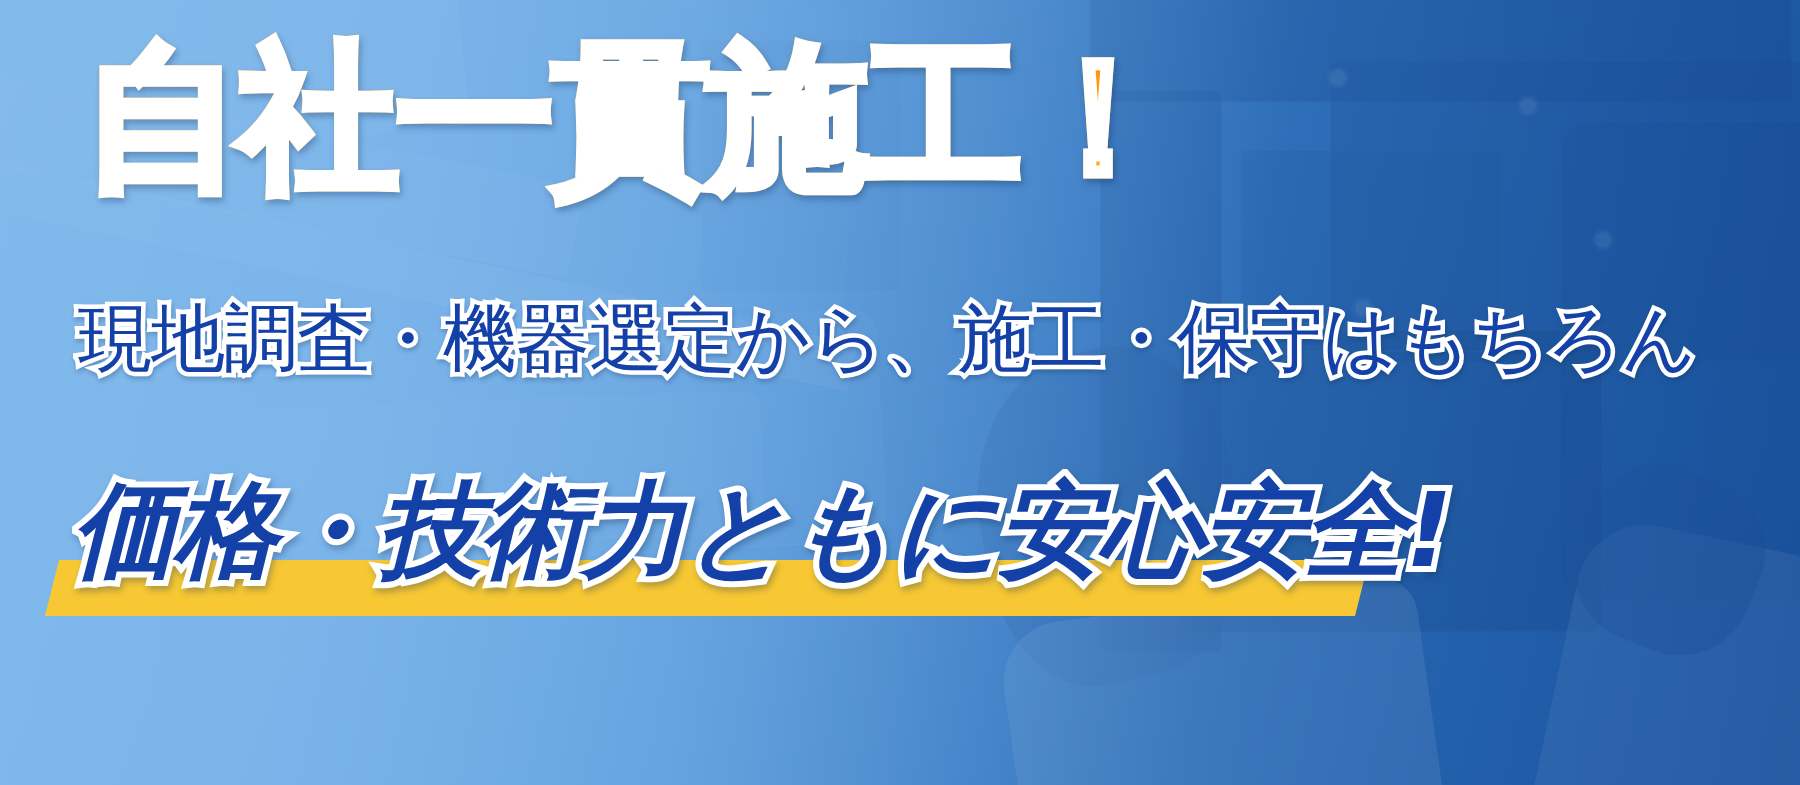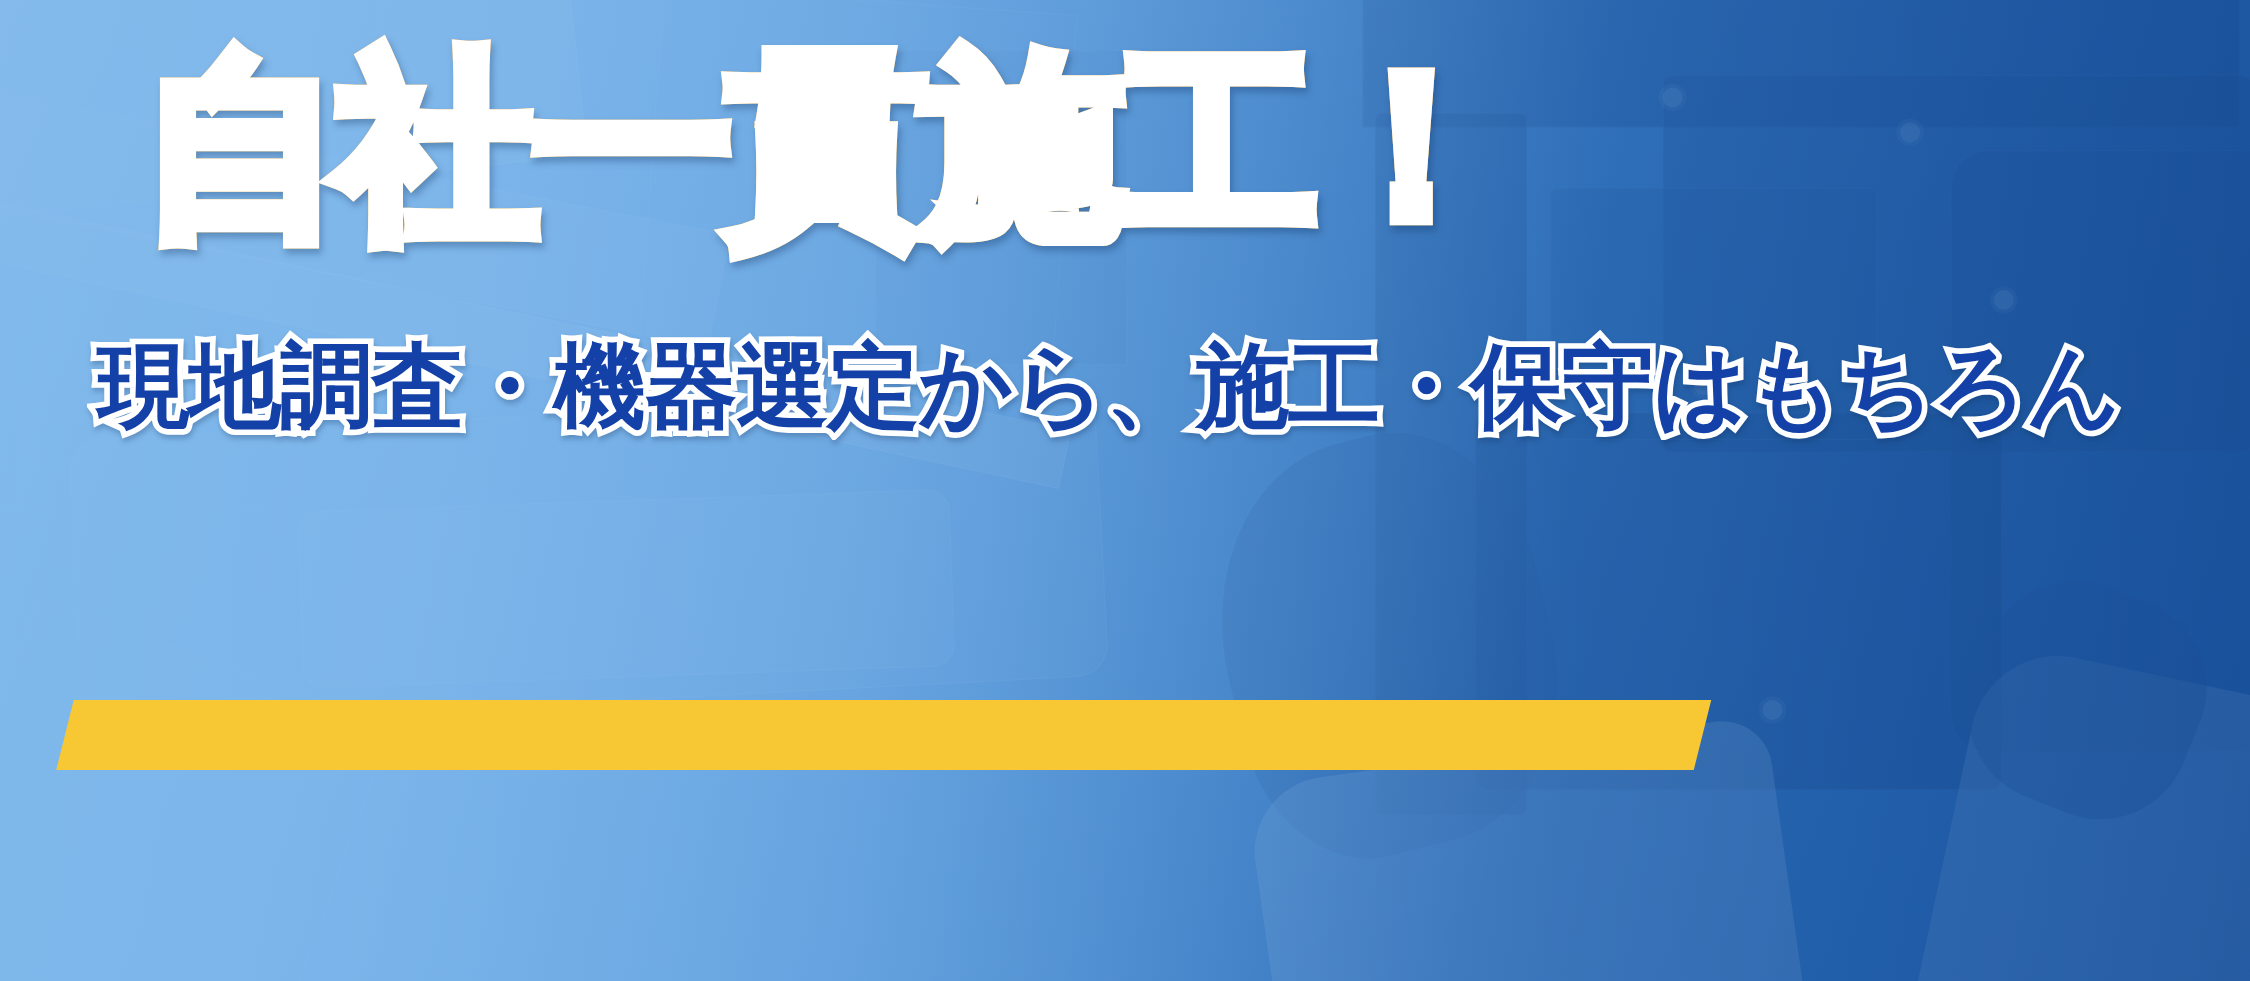--- a/index.html
+++ b/index.html
@@ -105,46 +105,46 @@
     position: absolute;
     inset: 0;
   }
 
   .headline {
     position: absolute;
     left: 84px;
     top: 38px;
     font-size: 158px;
     line-height: 1;
-    font-weight: 700;
+    font-weight: 400;
     letter-spacing: -2px;
     color: #FB9D14;
     -webkit-text-stroke: 13px #ffffff;
     paint-order: stroke fill;
     font-family: "DejaVu Sans", "Liberation Sans", sans-serif;
     white-space: nowrap;
     filter: drop-shadow(2px 4px 3px rgba(10,40,85,0.30));
-    margin-left: 31px;
   }
   .headline .grad {
     background: linear-gradient(180deg, #FB8C0A 0%, #FCA011 42%, #FDB516 100%);
     -webkit-background-clip: text;
     background-clip: text;
     color: transparent;
   }
 
   .sub {
     position: absolute;
-    font-weight: 700;
+    font-weight: 400;
     color: #1441A8;
     -webkit-text-stroke: 9px #ffffff;
     paint-order: stroke fill;
     font-family: "DejaVu Sans", "Liberation Sans", sans-serif;
     white-space: nowrap;
     filter: drop-shadow(1px 3px 2px rgba(10,40,85,0.25));
+    margin-top: 29px;
   }
   .sub-1 {
     left: 78px;
     top: 272px;
     font-size: 74px;
     line-height: 1;
     letter-spacing: -1px;
   }
   .sub-2 {
     left: 78px;
@@ -223,15 +223,16 @@
   <div class="content">
 
     <div class="yellow-band"></div>
 
     <div class="headline">
       <span class="grad">自社一貫施工！</span>
     </div>
 
     <div class="sub sub-1">現地調査・機器選定から、施工・保守はもちろん</div>
 
+    <div class="closing">価格・技術力ともに安心安全!</div>
 
   </div>
 </div>
 
 </body></html>

